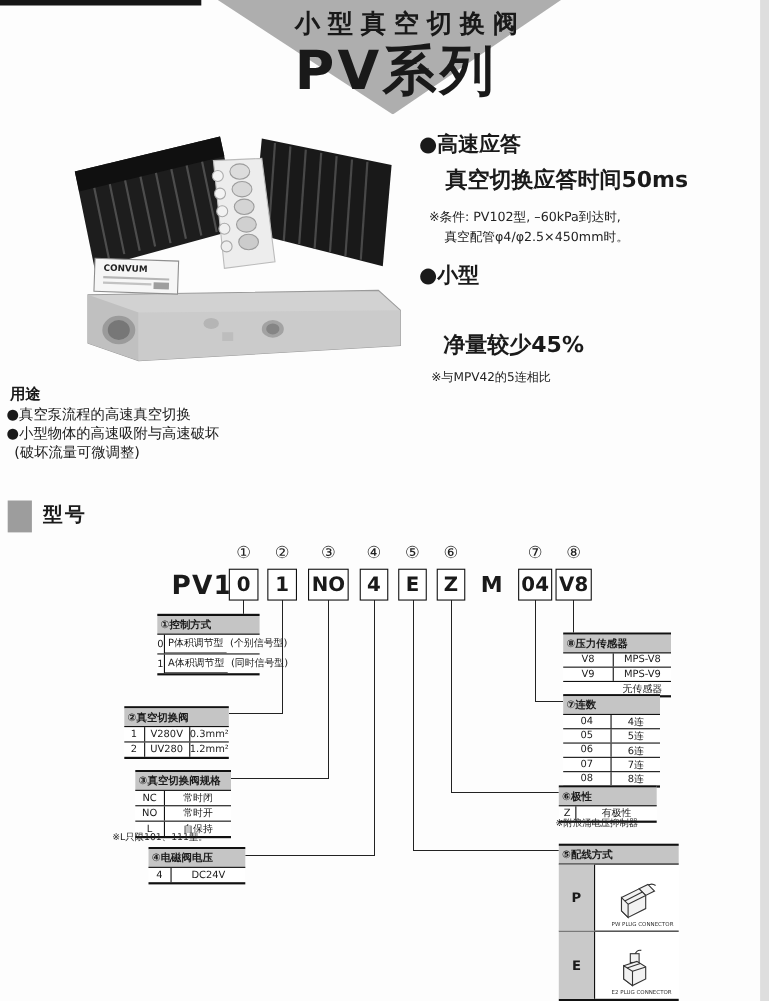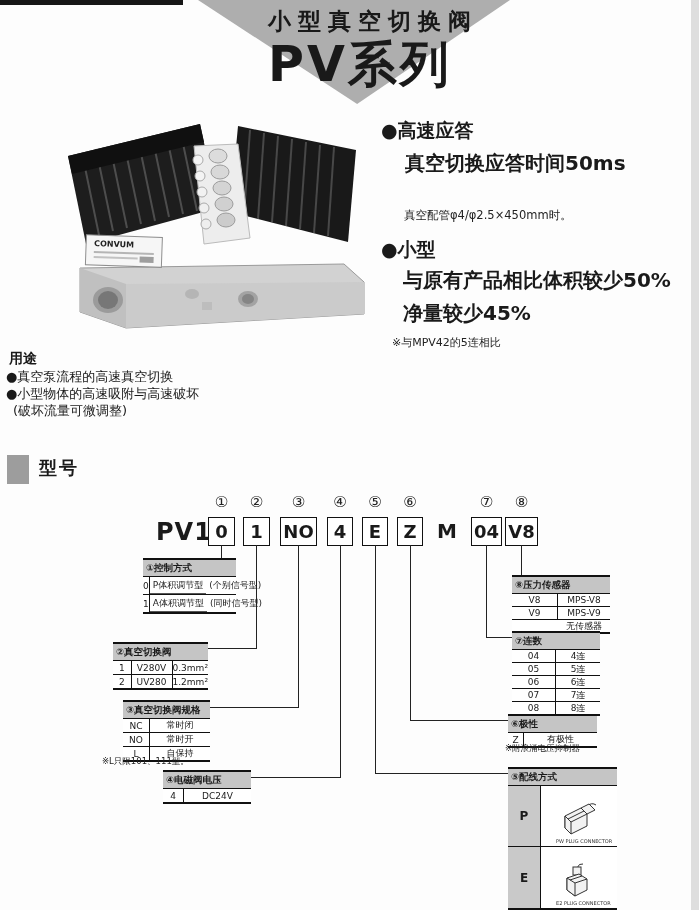--- a/index.html
+++ b/index.html
@@ -134,23 +134,23 @@
       <rect x="34" y="120" width="76" height="30" fill="#f6f6f6" stroke="#8e8e8e"></rect>
       <text x="42" y="131" font-size="8" font-weight="bold" fill="#222">CONVUM</text>
       <rect x="42" y="136" width="60" height="2" fill="#b5b5b5"></rect>
       <rect x="42" y="141" width="44" height="2" fill="#c2c2c2"></rect>
       <rect x="88" y="140" width="14" height="6" fill="#9e9e9e"></rect>
     </g>
   </svg>
 
   <div class="abs feat-h" style="left:381px; top:118px;">●高速应答</div>
   <div class="abs feat-l" style="left:405px; top:150px;">真空切换应答时间50ms</div>
+  <div class="abs feat-n" style="left:390px; top:190px;">※条件: PV102型, –60kPa到达时,</div>
   <div class="abs feat-n" style="left:404px; top:208px;">真空配管φ4/φ2.5×450mm时。</div>
   <div class="abs feat-h" style="left:381px; top:237px;">●小型</div>
-  <div class="abs feat-l" style="left:403px; top:267px;">与原有产品相比体积较少50%</div>
   <div class="abs feat-l" style="left:403px; top:300px;">净量较少45%</div>
   <div class="abs feat-n" style="left:392px; top:335px; font-size:11px;">※与MPV42的5连相比</div>
 
   <div class="abs usage-t" style="left:9px; top:350px;">用途</div>
   <div class="abs usage-i" style="left:6px; top:368px;">●真空泵流程的高速真空切换</div>
   <div class="abs usage-i" style="left:6px; top:385px;">●小型物体的高速吸附与高速破坏</div>
   <div class="abs usage-i" style="left:13px; top:402px;">(破坏流量可微调整)</div>
 
   <div class="abs sec-marker"></div>
   <div class="abs sec-title">型号</div>
@@ -246,21 +246,21 @@
       <div class="cell" style="width:27px;">NO</div>
       <div class="cell" style="flex:1;">常时开</div>
     </div>
     <div class="trow" style="height:13px;">
       <div class="cell" style="width:27px;">L</div>
       <div class="cell" style="flex:1;">自保持</div>
     </div>
   </div>
   <div class="tnote" style="left:102px; top:756px;">※L只限101、111型。</div>
 
-  <div class="otable" style="left:135px; top:770px; width:88px;margin-left:28px;">
+  <div class="otable" style="left:135px; top:770px; width:88px;">
     <div class="hdr">④电磁阀电压</div>
     <div class="trow" style="height:13px;">
       <div class="cell" style="width:21px;">4</div>
       <div class="cell" style="flex:1;">DC24V</div>
     </div>
   </div>
 
   <div class="otable" style="left:512px; top:575px; width:98px;">
     <div class="hdr">⑧压力传感器</div>
     <div class="trow" style="height:12px;">

